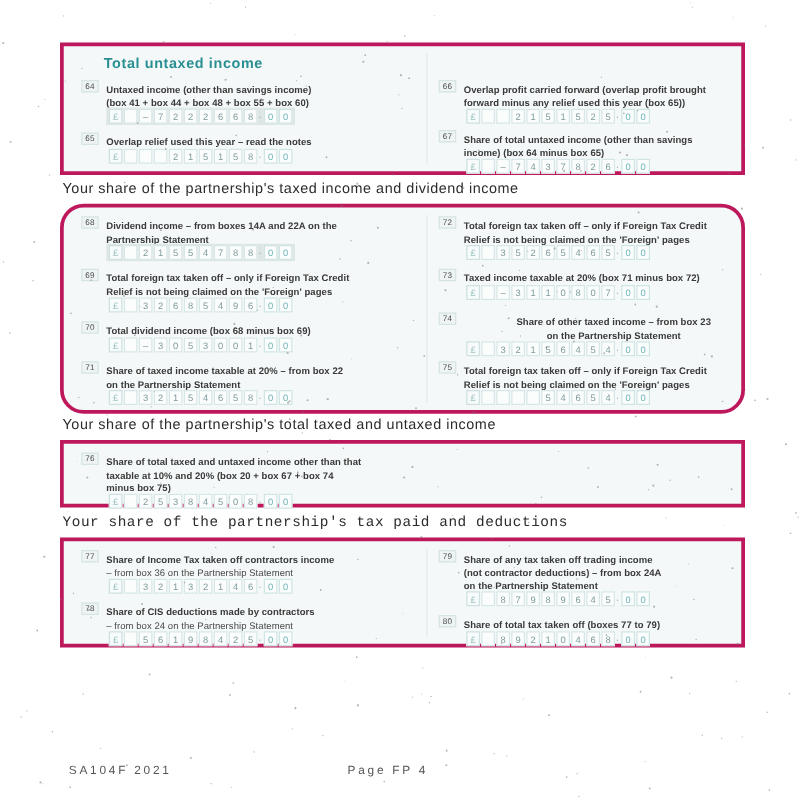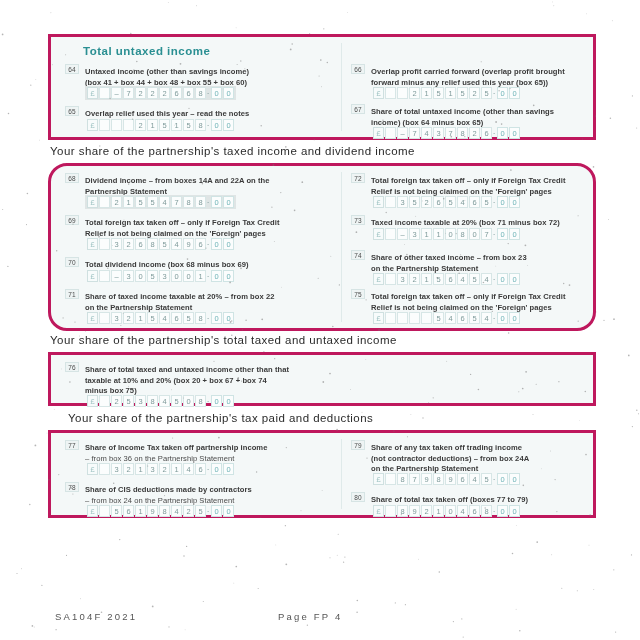--- a/index.html
+++ b/index.html
@@ -372,21 +372,21 @@
           <span class="cell">0</span>
           <span class="cell">7</span>
           <span class="dot">·</span>
           <span class="cell pence">0</span>
           <span class="cell pence">0</span>
         </div>
       </div>
 
       <div class="field" style="left:300px; top:83px; width:250px;">
         <div class="fnum">74</div>
-        <div class="flabel" style="width:240px;">
+        <div class="flabel" style="width:240px;text-align:center;">
           <div>Share of other taxed income – from box 23</div>
           <div>on the Partnership Statement</div>
         </div>
         <div class="money" style="top:23px;">
           <span class="cur">£</span>
           <span class="cell"></span>
           <span class="cell">3</span>
           <span class="cell">2</span>
           <span class="cell">1</span>
           <span class="cell">5</span>
@@ -448,30 +448,30 @@
           <span class="cell">0</span>
           <span class="cell">8</span>
           <span class="dot">·</span>
           <span class="cell pence">0</span>
           <span class="cell pence">0</span>
         </div>
       </div>
     </div>
   </div>
 
-  <div class="section-head" style="left:68px; top:412px;">Your share of the partnership's tax paid and deductions</div>
+  <div class="section-head" style="left:50px; top:412px;font-family:Liberation Mono, monospace;">Your share of the partnership's tax paid and deductions</div>
 
   <div class="panel" style="left:48px; top:430px; width:548px; height:88px;">
     <div class="panel-inner">
       <div class="vdiv" style="left:290px;"></div>
 
       <div class="field" style="left:14px; top:6px; width:270px;">
         <div class="fnum">77</div>
         <div class="flabel" style="width:252px;">
-          <div>Share of Income Tax taken off partnership income</div>
+          <div>Share of Income Tax taken off contractors income</div>
           <div class="thin">– from box 36 on the Partnership Statement</div>
         </div>
         <div class="money" style="top:23px;">
           <span class="cur">£</span>
           <span class="cell"></span>
           <span class="cell">3</span>
           <span class="cell">2</span>
           <span class="cell">1</span>
           <span class="cell">3</span>
           <span class="cell">2</span>

